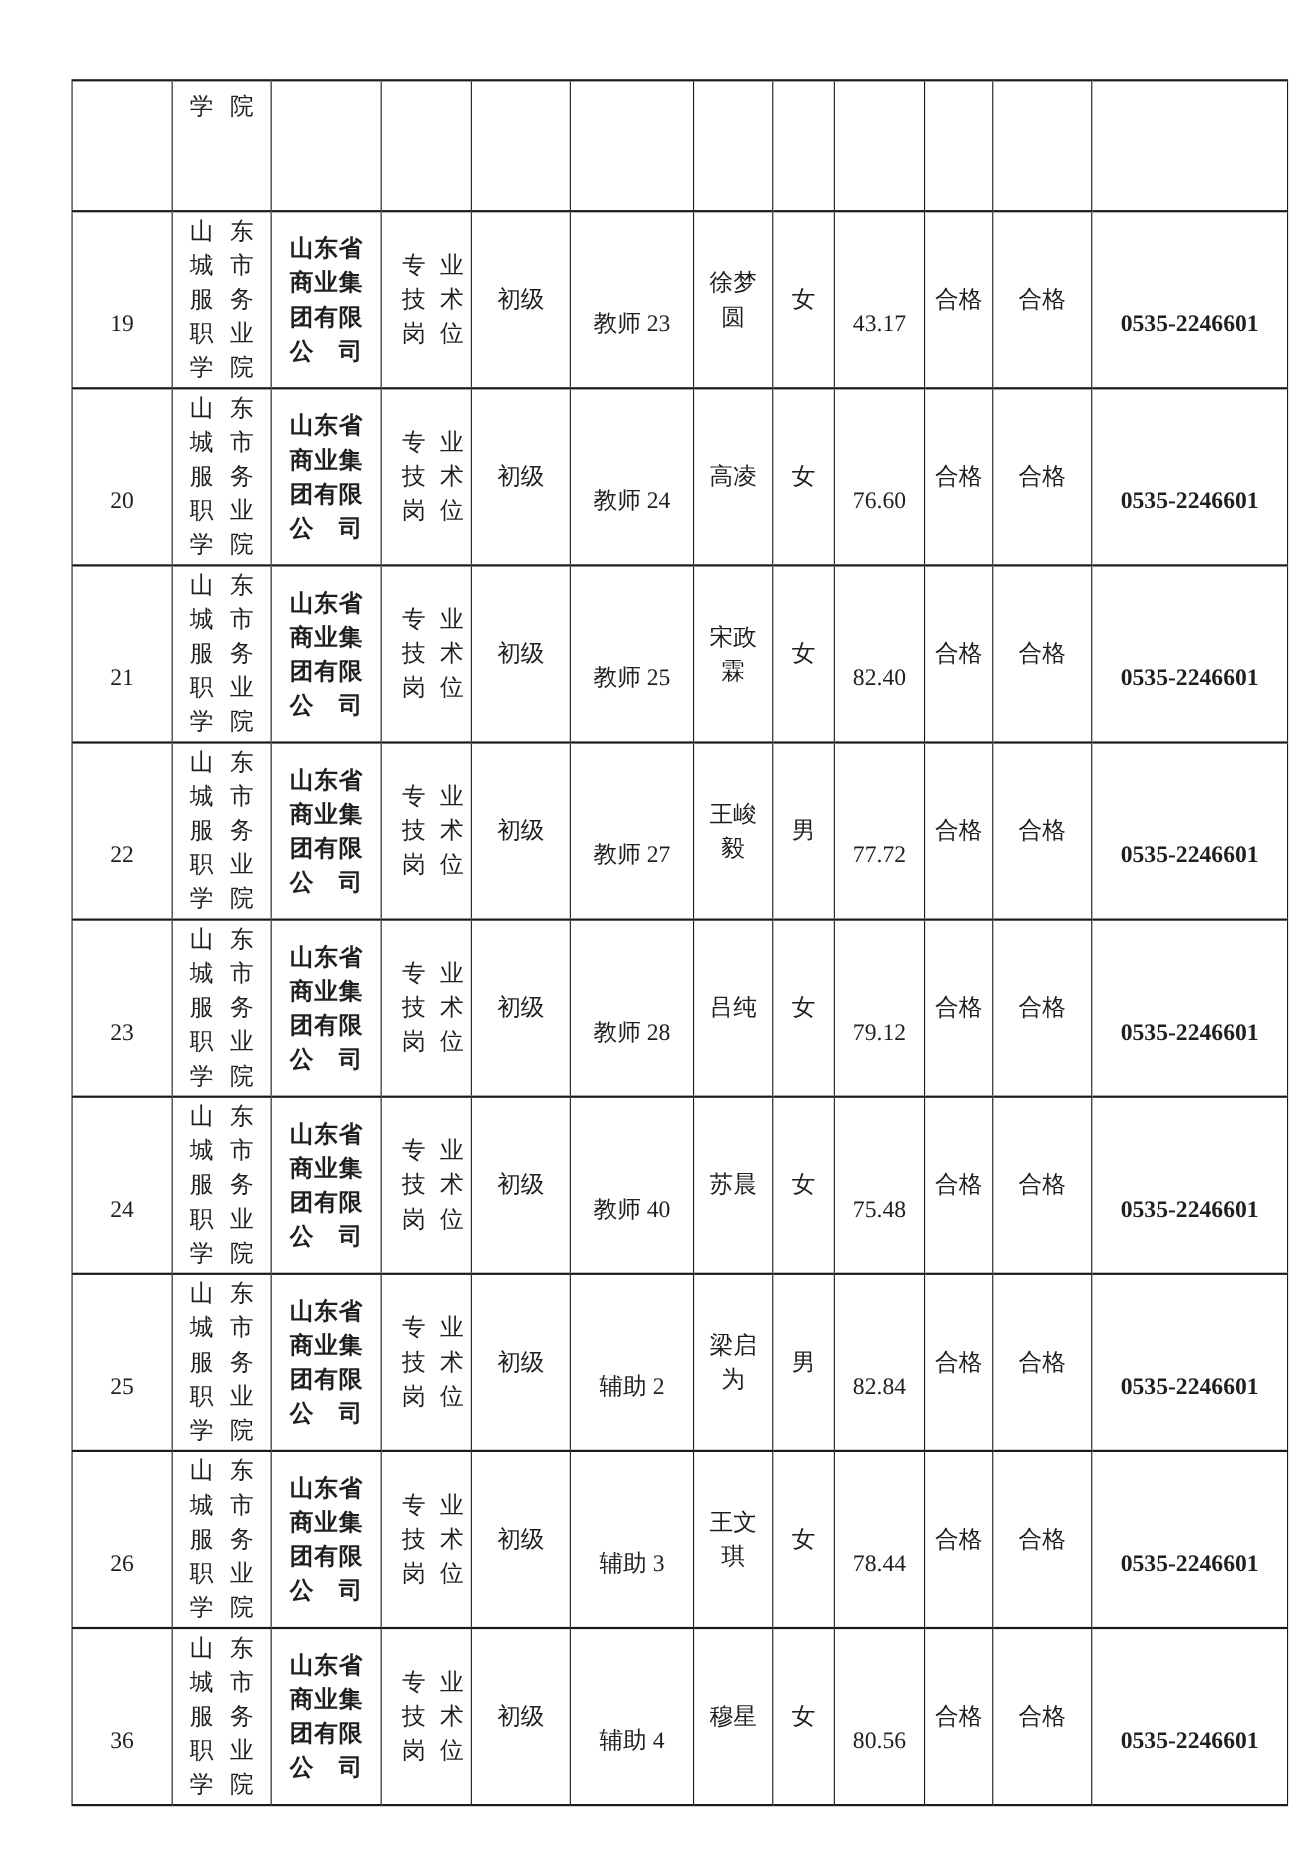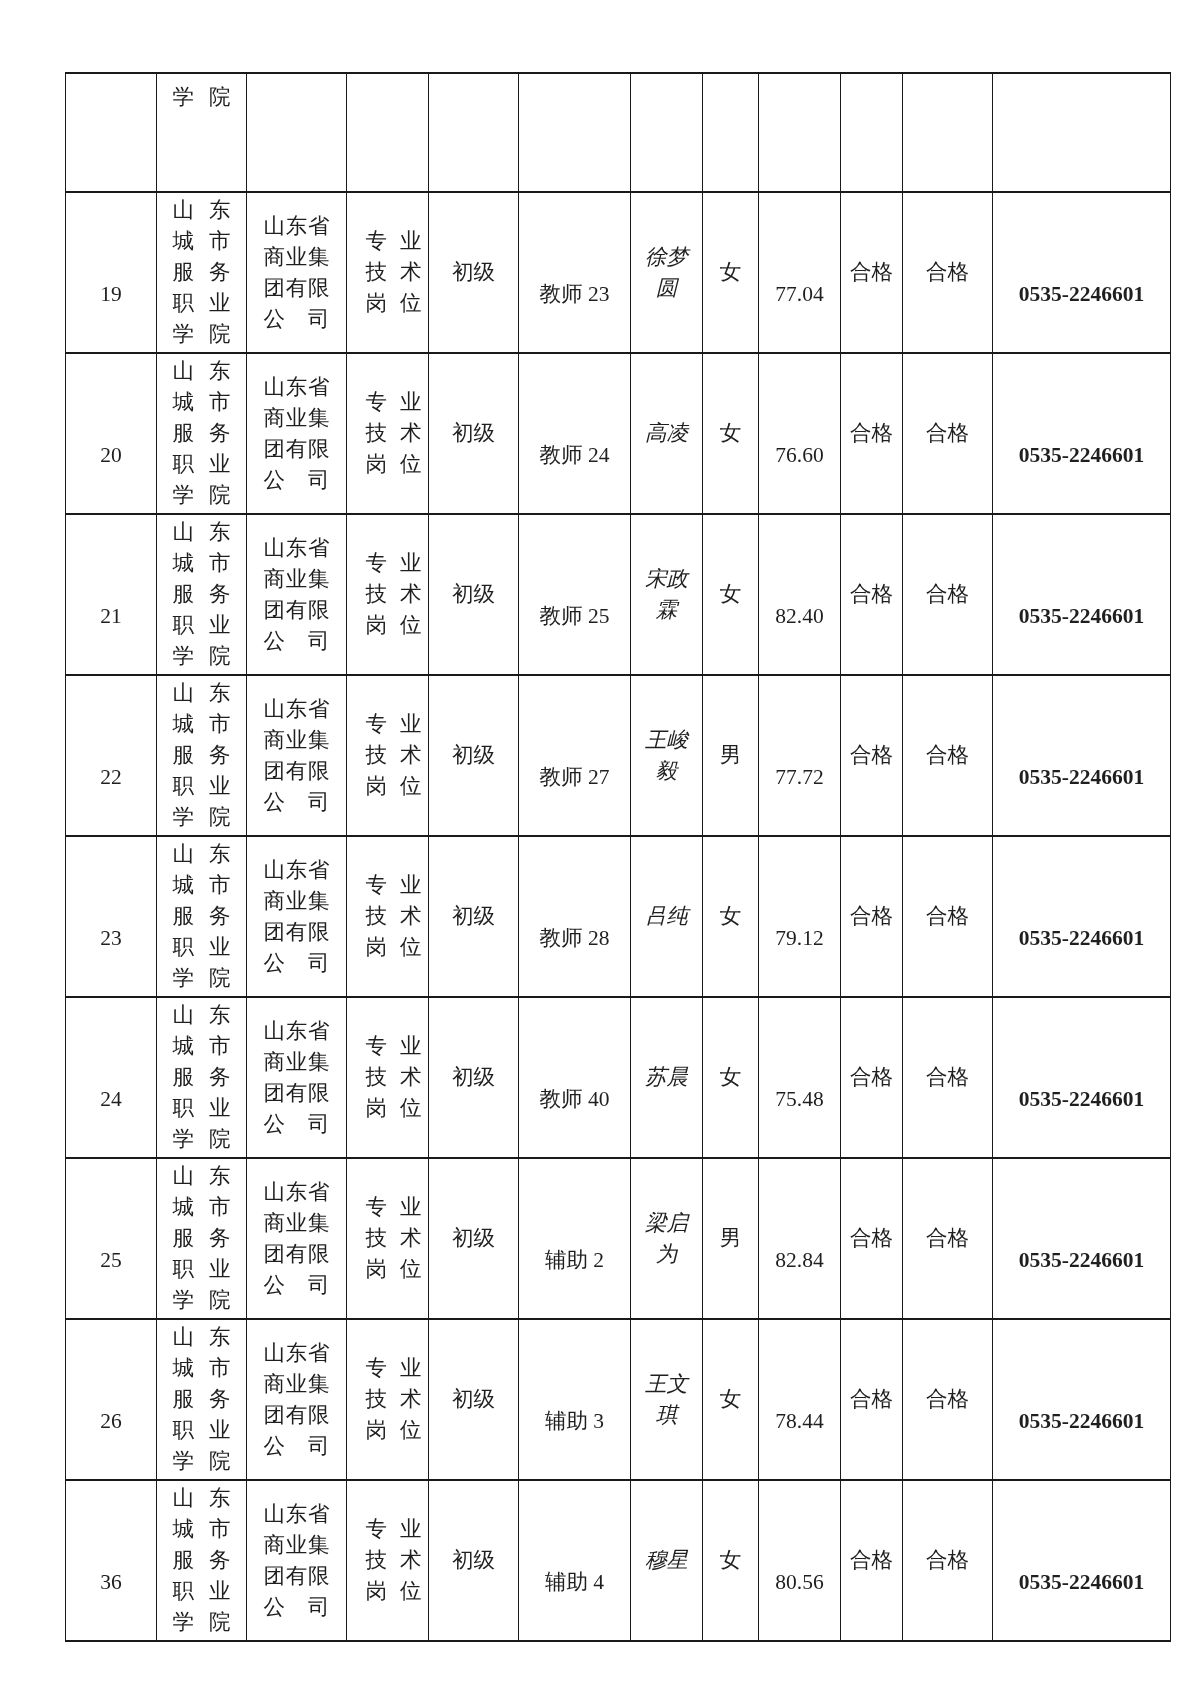--- a/index.html
+++ b/index.html
@@ -45,23 +45,23 @@
   tr.partial td{vertical-align:top;padding-top:8px;}
   .c{display:inline-block;}
   
   .spread{
     display:inline-block;
     text-align:justify;
     text-align-last:justify;
     word-break:break-all;
   }
   .spread-college{width:58px;}
-  .spread-company{width:66px;}
+  .spread-company{width:66px;font-weight:bold;}
   .spread-category{width:56px;margin-left:12px;}
-  .name{width:48px;font-style:italic;}
+  .name{width:48px;}
   .num,.phone{white-space:nowrap;margin-top:44px;}
   td.cell-phone{text-align:left;padding-left:14px;font-weight:bold;}
   tr.partial td.cell-phone{padding-left:14px;}
 </style>
 </head>
 <body>
 
 <div class="page">
   <table class="results">
     <colgroup>
@@ -95,21 +95,21 @@
   </tr>
         <tr class="data-row first">
     <td class="cell-no"><div class="c num">19</div></td>
     <td class="cell-college"><div class="c spread spread-college">山东城市服务职业学院</div></td>
     <td class="cell-company"><div class="c spread spread-company">山东省商业集团有限公司</div></td>
     <td class="cell-category"><div class="c spread spread-category">专业技术岗位</div></td>
     <td class="cell-level"><div class="c">初级</div></td>
     <td class="cell-position"><div class="c num">教师 23</div></td>
     <td class="cell-name"><div class="c name">徐梦圆</div></td>
     <td class="cell-gender"><div class="c">女</div></td>
-    <td class="cell-score"><div class="c num">77.04</div></td>
+    <td class="cell-score"><div class="c num">43.17</div></td>
     <td class="cell-physical"><div class="c">合格</div></td>
     <td class="cell-inspection"><div class="c">合格</div></td>
     <td class="cell-phone"><div class="c phone">0535-2246601</div></td>
   </tr>
         <tr class="data-row">
     <td class="cell-no"><div class="c num">20</div></td>
     <td class="cell-college"><div class="c spread spread-college">山东城市服务职业学院</div></td>
     <td class="cell-company"><div class="c spread spread-company">山东省商业集团有限公司</div></td>
     <td class="cell-category"><div class="c spread spread-category">专业技术岗位</div></td>
     <td class="cell-level"><div class="c">初级</div></td>

